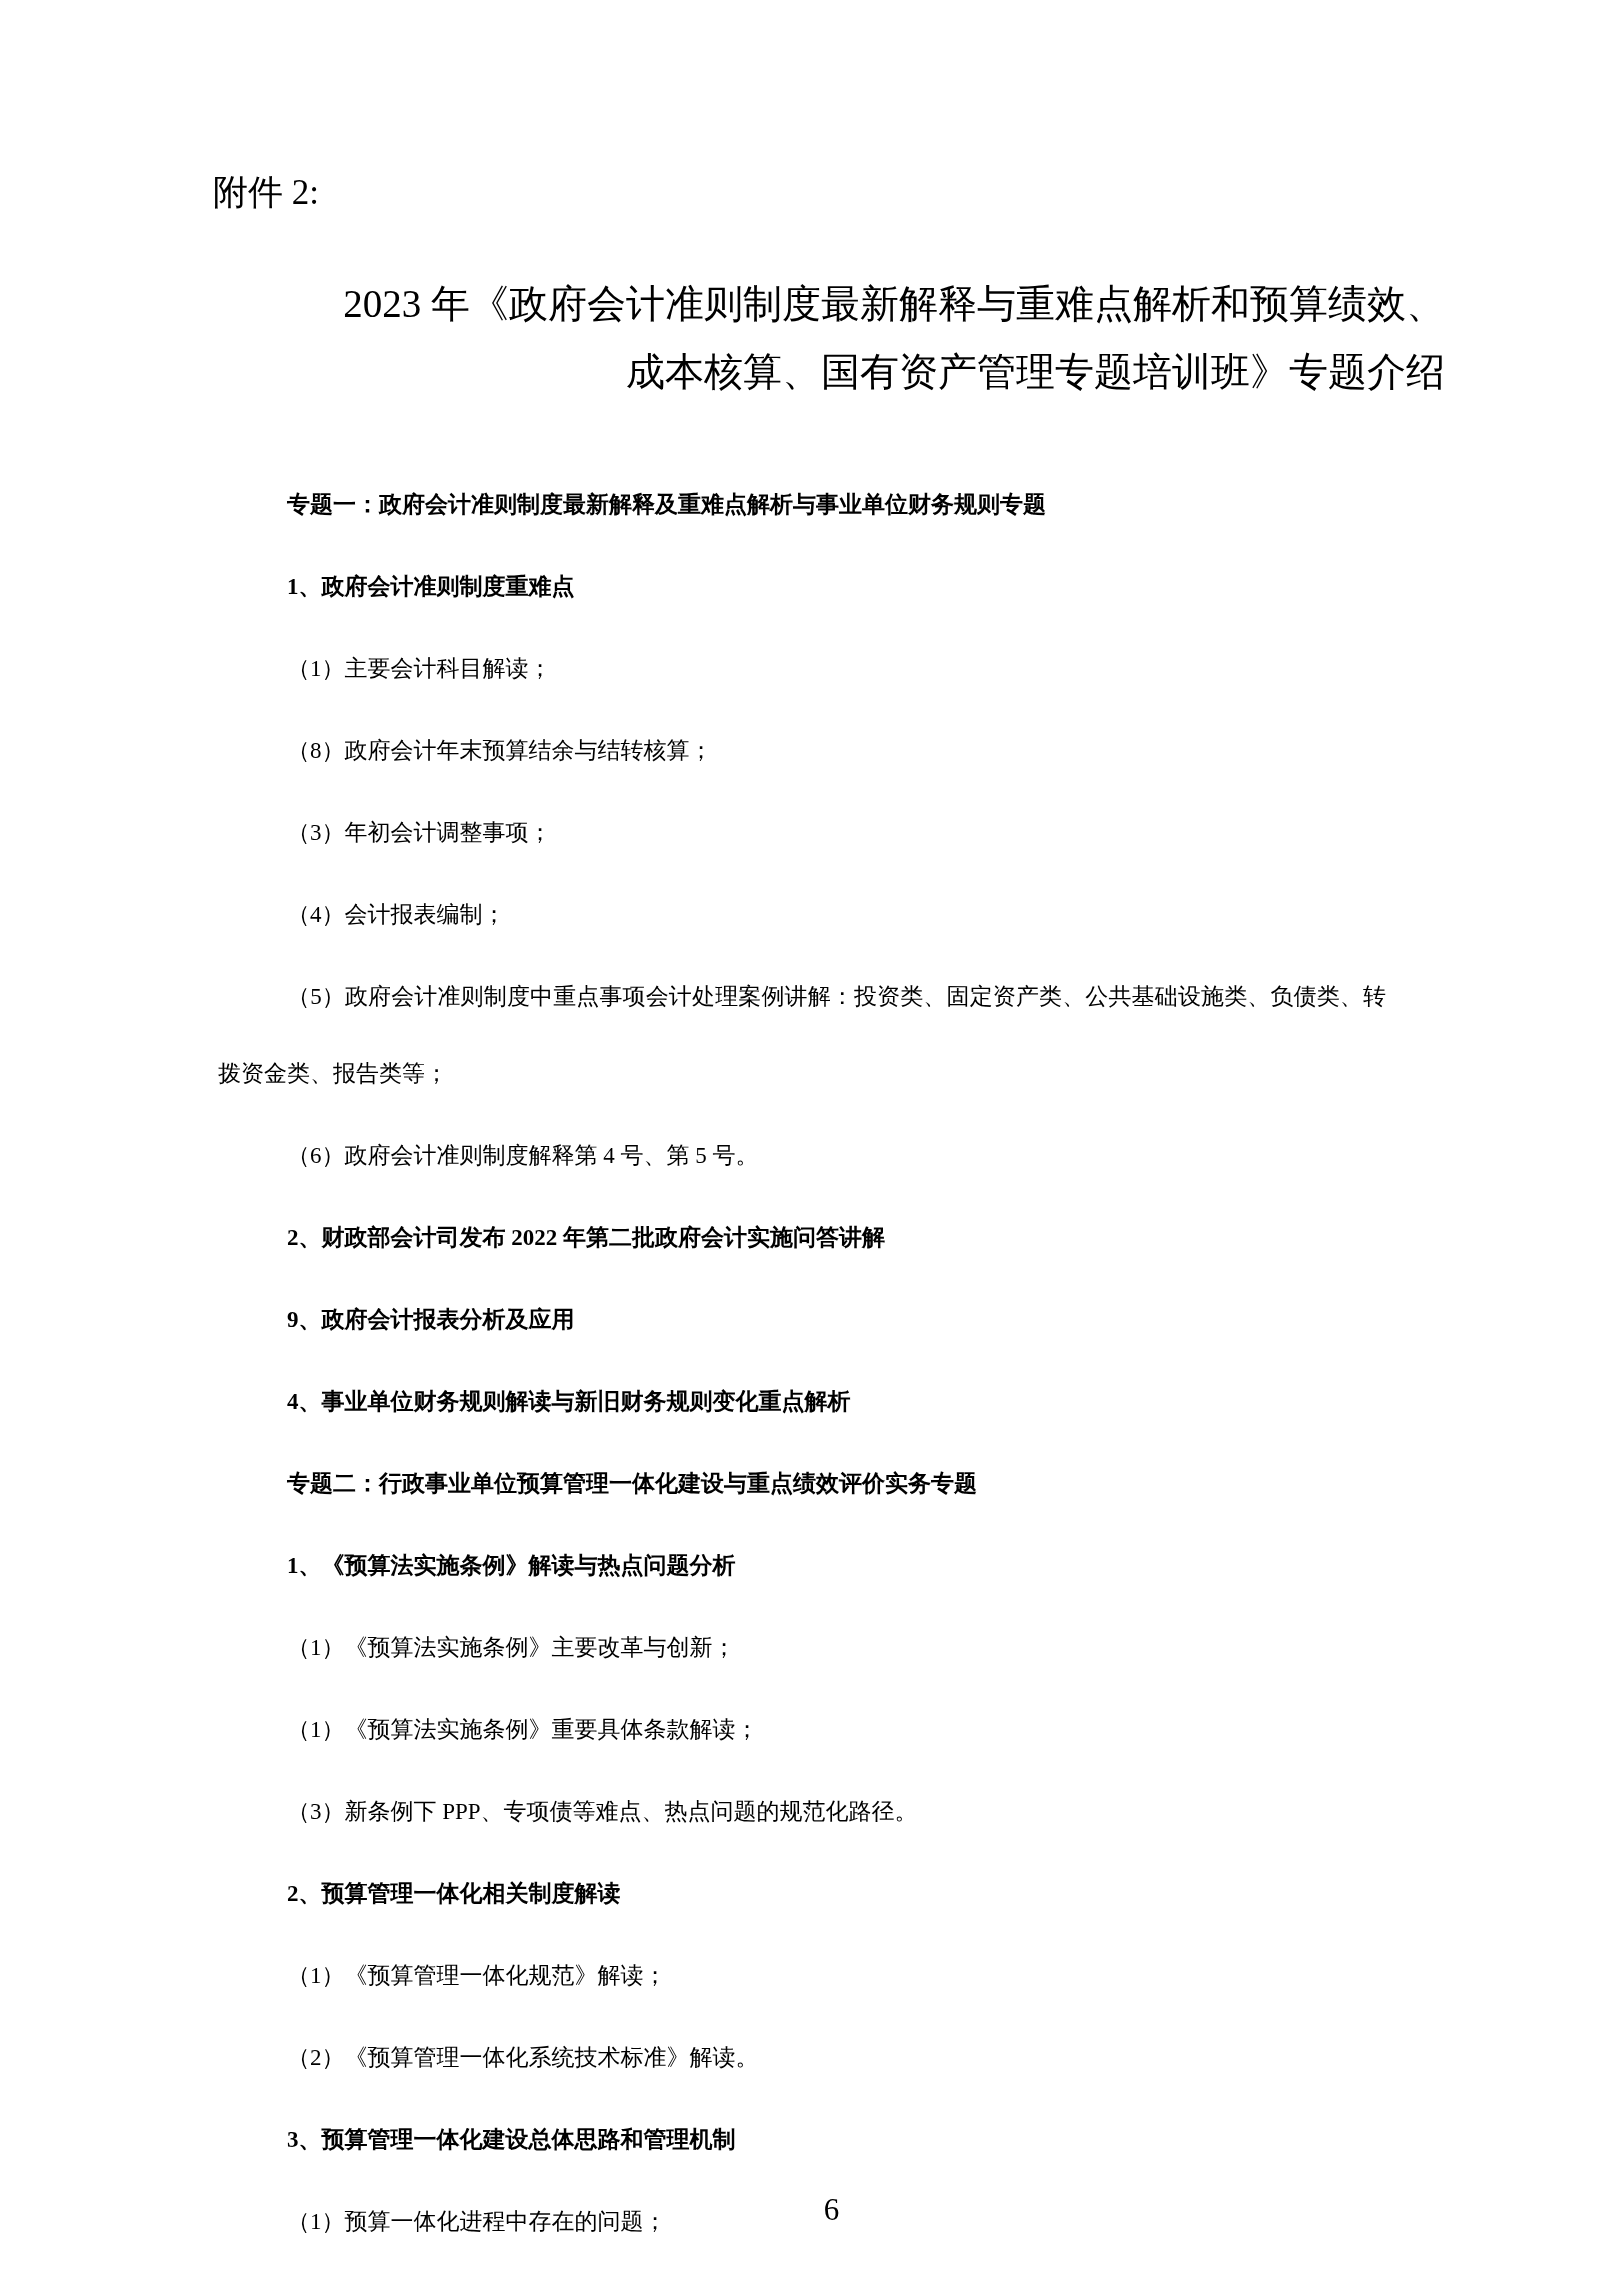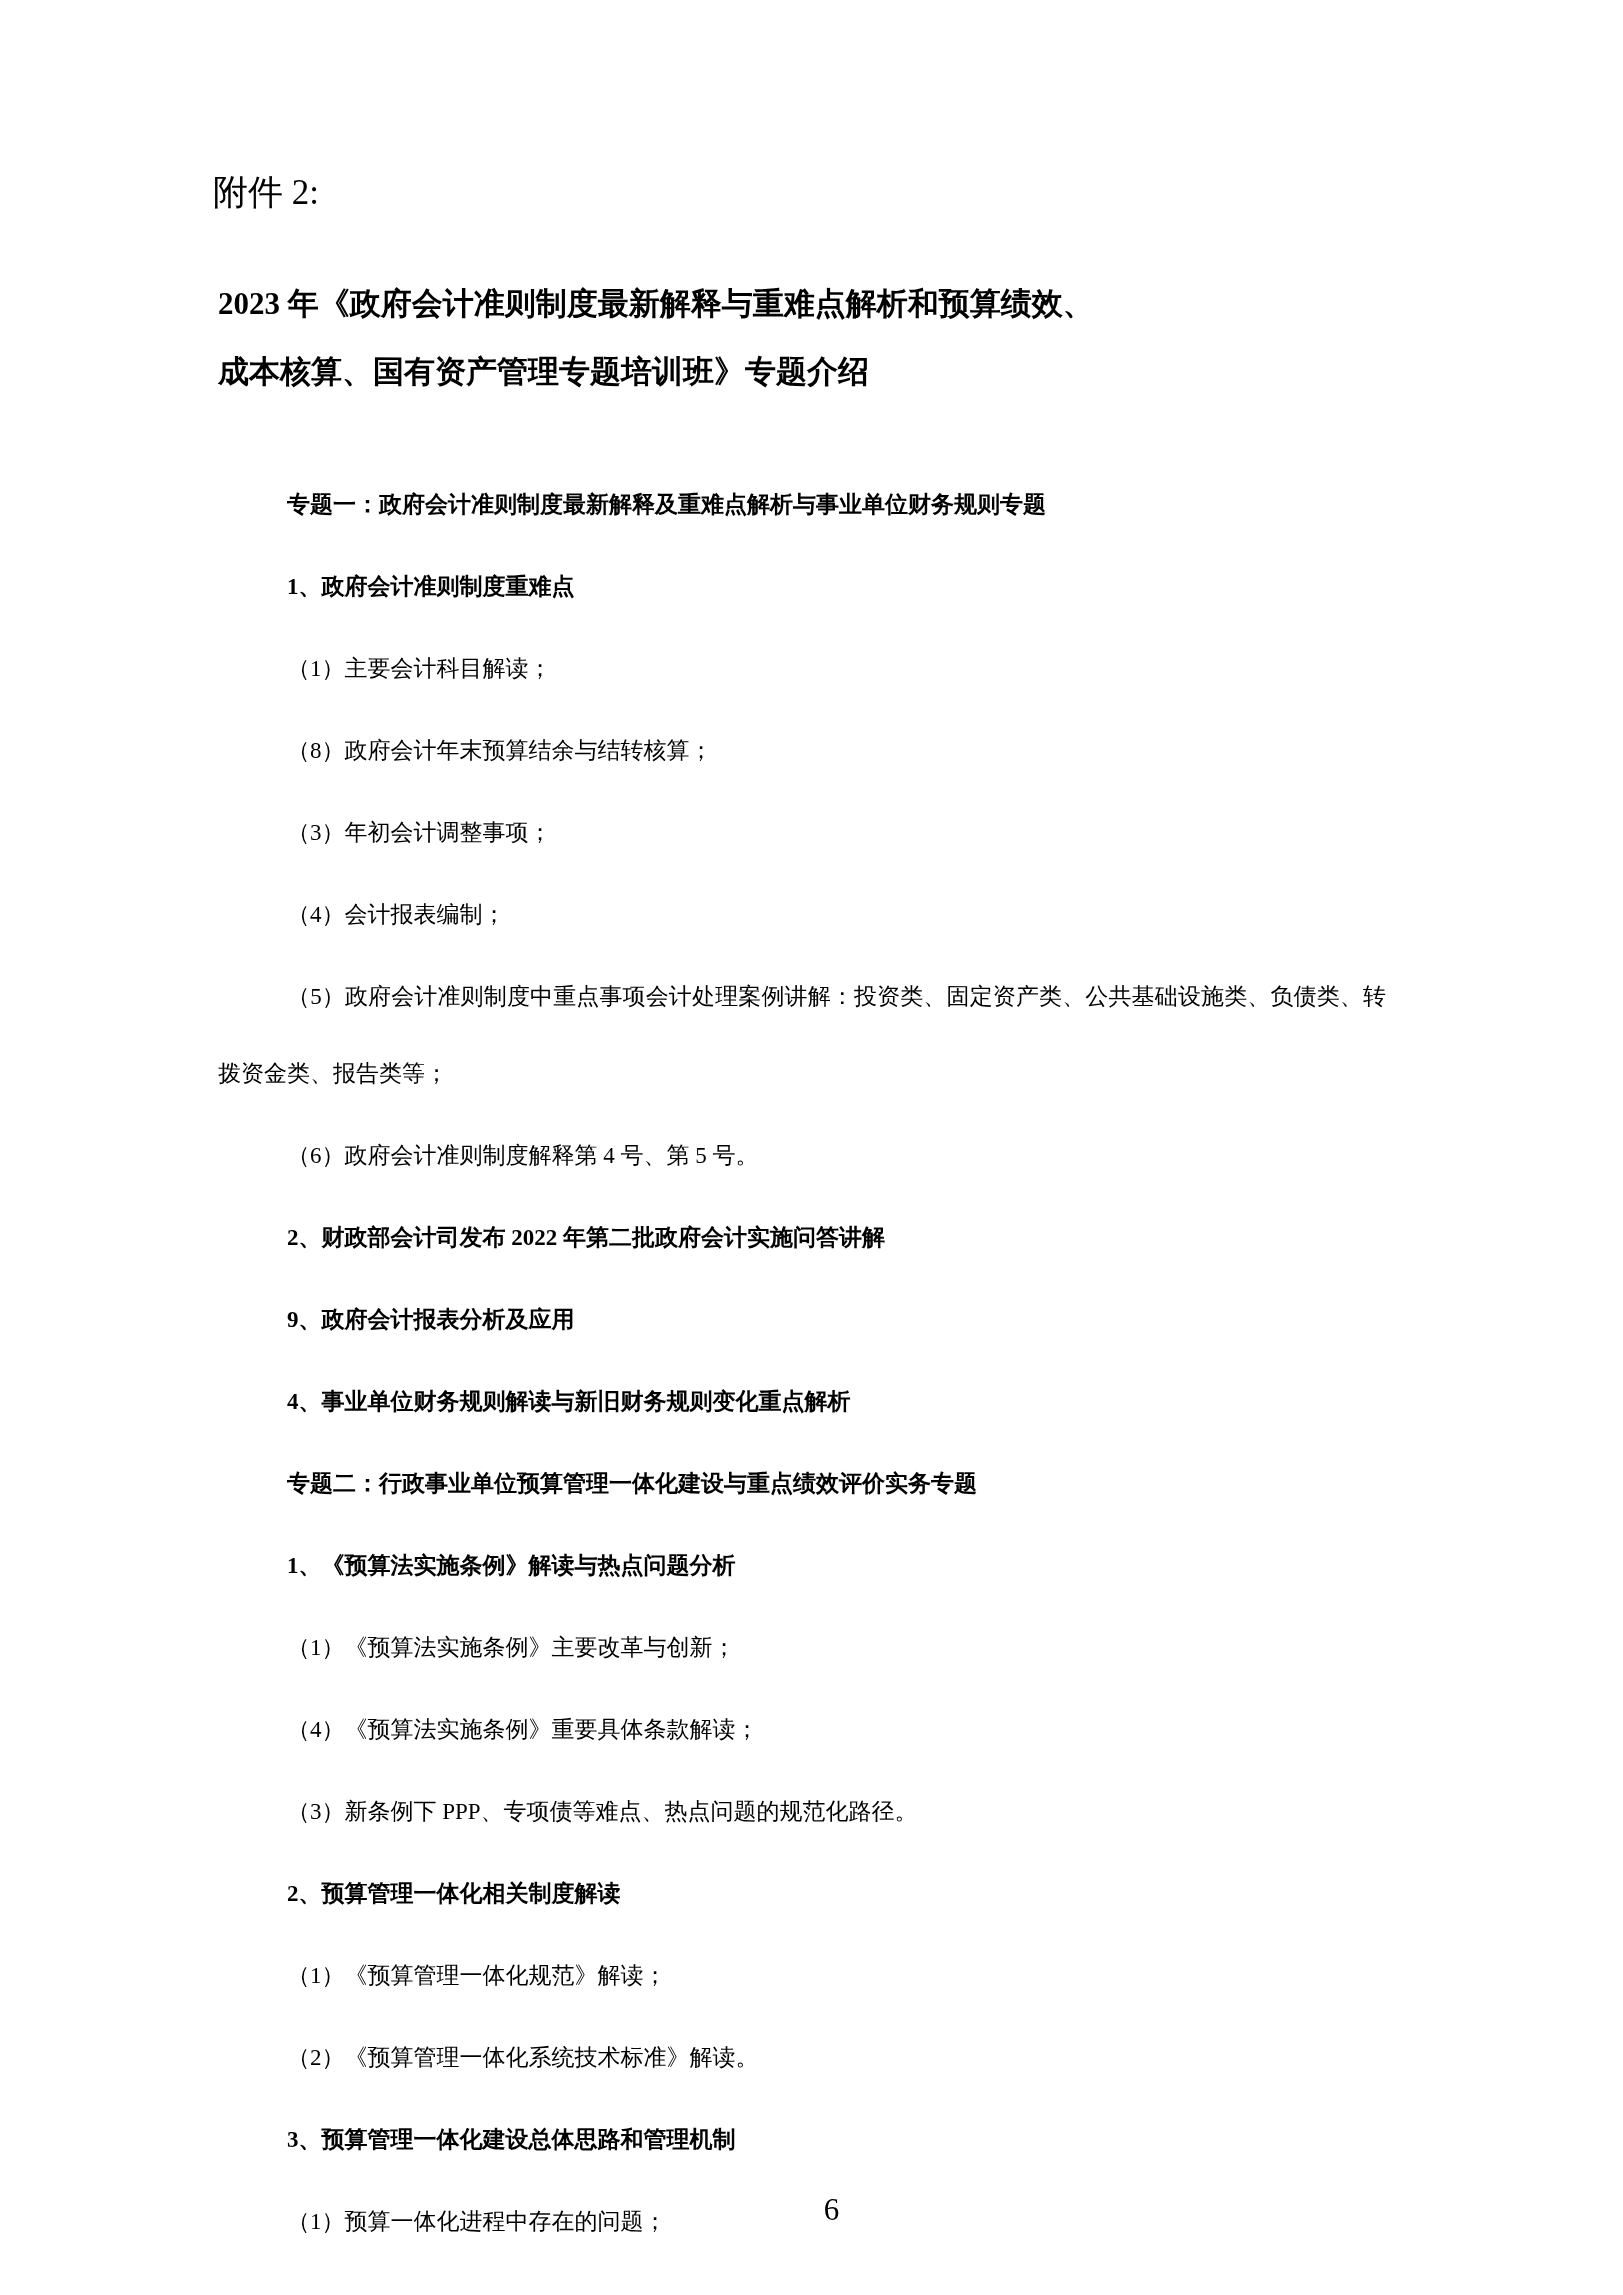--- a/index.html
+++ b/index.html
@@ -19,23 +19,23 @@
     top: 147px;
     font-size: 35px;
     line-height: 52px;
     white-space: pre;
   }
   .title {
     position: absolute;
     left: 193px;
     top: 247px;
     width: 1237px;
-    text-align: left;
-    font-weight: bold;
-    font-size: 31px;
+    text-align: right;
+    font-weight: normal;
+    font-size: 39px;
     line-height: 63px;
   }
   .body {
     position: absolute;
     left: 193px;
     top: 441px;
     width: 1178px;
     font-size: 23px;
     line-height: 77px;
     text-align: justify;
@@ -71,21 +71,21 @@
       <p class="para">（3）年初会计调整事项；</p>
       <p class="para">（4）会计报表编制；</p>
       <p class="para">（5）政府会计准则制度中重点事项会计处理案例讲解：投资类、固定资产类、公共基础设施类、负债类、转拨资金类、报告类等；</p>
       <p class="para">（6）政府会计准则制度解释第 4 号、第 5 号。</p>
       <p class="para bold">2、财政部会计司发布 2022 年第二批政府会计实施问答讲解</p>
       <p class="para bold">9、政府会计报表分析及应用</p>
       <p class="para bold">4、事业单位财务规则解读与新旧财务规则变化重点解析</p>
       <p class="para bold">专题二：行政事业单位预算管理一体化建设与重点绩效评价实务专题</p>
       <p class="para bold">1、《预算法实施条例》解读与热点问题分析</p>
       <p class="para">（1）《预算法实施条例》主要改革与创新；</p>
-      <p class="para">（4）《预算法实施条例》重要具体条款解读；</p>
+      <p class="para">（1）《预算法实施条例》重要具体条款解读；</p>
       <p class="para">（3）新条例下 PPP、专项债等难点、热点问题的规范化路径。</p>
       <p class="para bold">2、预算管理一体化相关制度解读</p>
       <p class="para">（1）《预算管理一体化规范》解读；</p>
       <p class="para">（2）《预算管理一体化系统技术标准》解读。</p>
       <p class="para bold">3、预算管理一体化建设总体思路和管理机制</p>
       <p class="para">（1）预算一体化进程中存在的问题；</p>
     </div>
 
   <div class="page-num">6</div>
 </div>

